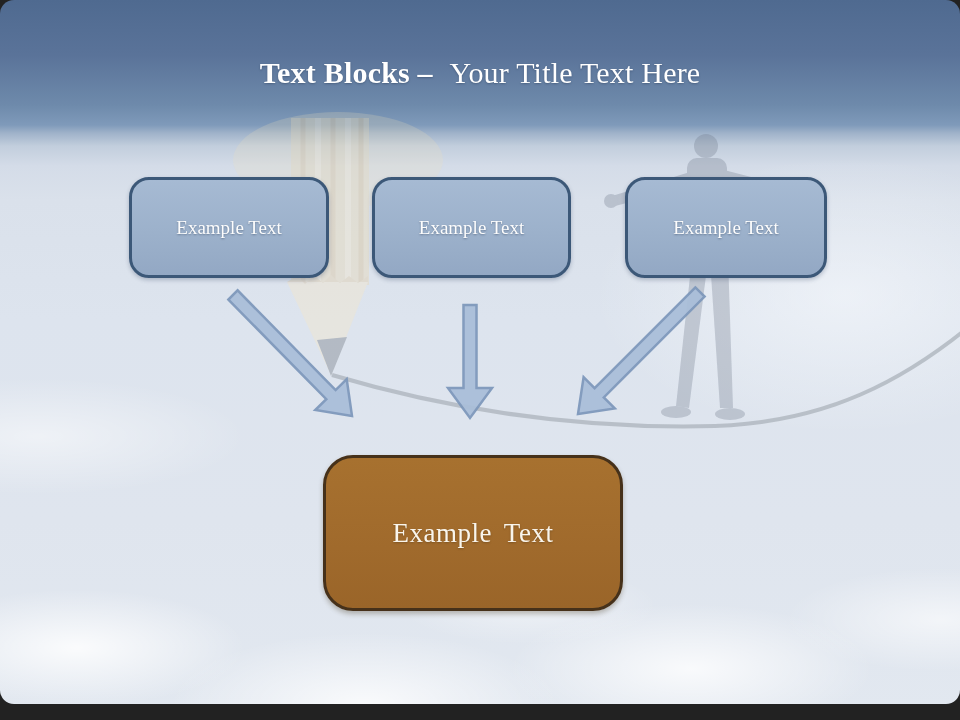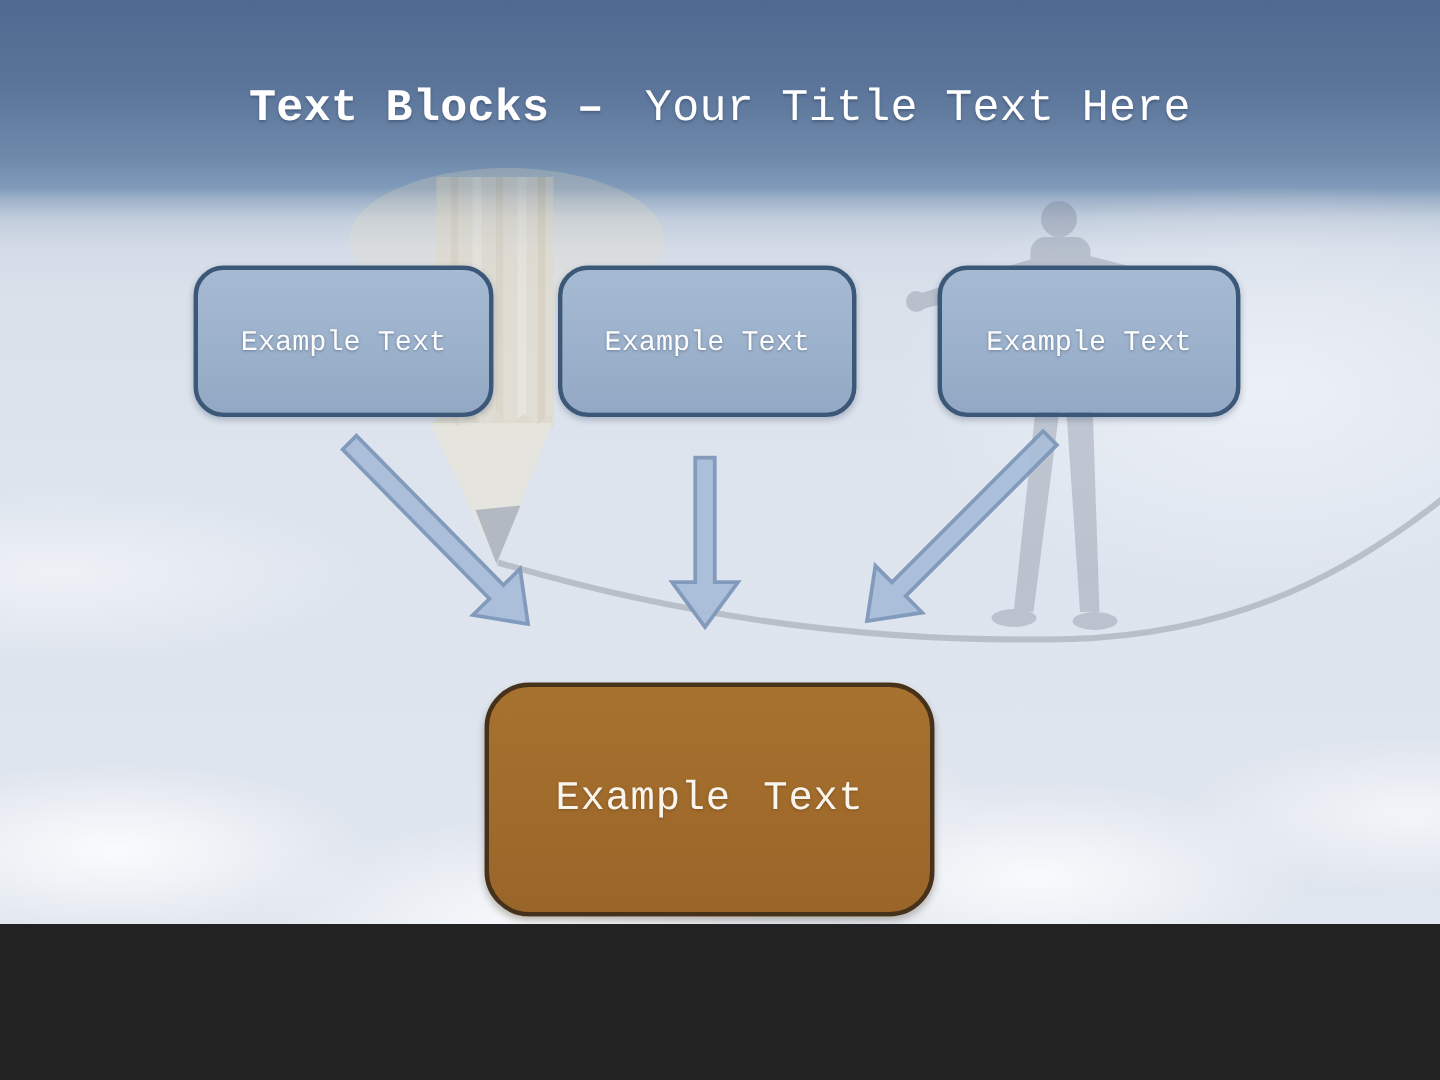--- a/index.html
+++ b/index.html
@@ -1,32 +1,33 @@
 <!DOCTYPE html>
 <html><head>
 <meta charset="utf-8">
 <style>
   html, body { margin: 0; padding: 0; background: #222; }
   .slide {
     position: relative;
-    width: 960px; height: 616px;
+    width: 960px; height: 704px;
     overflow: hidden;
-    font-family: Liberation Mono, monospace;
+    font-family: Liberation Serif, serif;
     background-image:
       radial-gradient(ellipse 260px 90px at 8% 92%, rgba(255,255,255,.85), rgba(255,255,255,0) 65%),
       radial-gradient(ellipse 300px 110px at 38% 100%, rgba(255,255,255,.8), rgba(255,255,255,0) 65%),
       radial-gradient(ellipse 280px 100px at 72% 95%, rgba(255,255,255,.8), rgba(255,255,255,0) 65%),
       radial-gradient(ellipse 240px 80px at 98% 88%, rgba(255,255,255,.6), rgba(255,255,255,0) 65%),
       radial-gradient(ellipse 320px 90px at 4% 62%, rgba(255,255,255,.5), rgba(255,255,255,0) 65%),
       radial-gradient(ellipse 200px 60px at 55% 86%, rgba(255,255,255,.45), rgba(255,255,255,0) 65%),
       radial-gradient(ellipse 420px 230px at 88% 42%, rgba(250,252,255,.55), rgba(255,255,255,0) 60%),
       linear-gradient(180deg,
         #4f6a90 0px, #5a7399 55px, #6e8aab 105px, #7f9aba 125px,
         #9fb2c9 133px, #c2cedd 146px, #d4dce8 166px, #dae1eb 200px,
         #dde4ee 320px, #dfe5ee 520px, #e2e8f0 720px);
+    border-radius: 14px;
   }
   .title {
     position: absolute; top: 55px; left: 0; right: 0;
     text-align: center; margin: 0;
     font-size: 30px; line-height: 36px; font-weight: normal;
     color: #ffffff;
     text-shadow: 0 1px 2px rgba(25,40,65,.35);
     letter-spacing: 0.2px;
   }
   .title .t-bold { font-weight: bold; }

